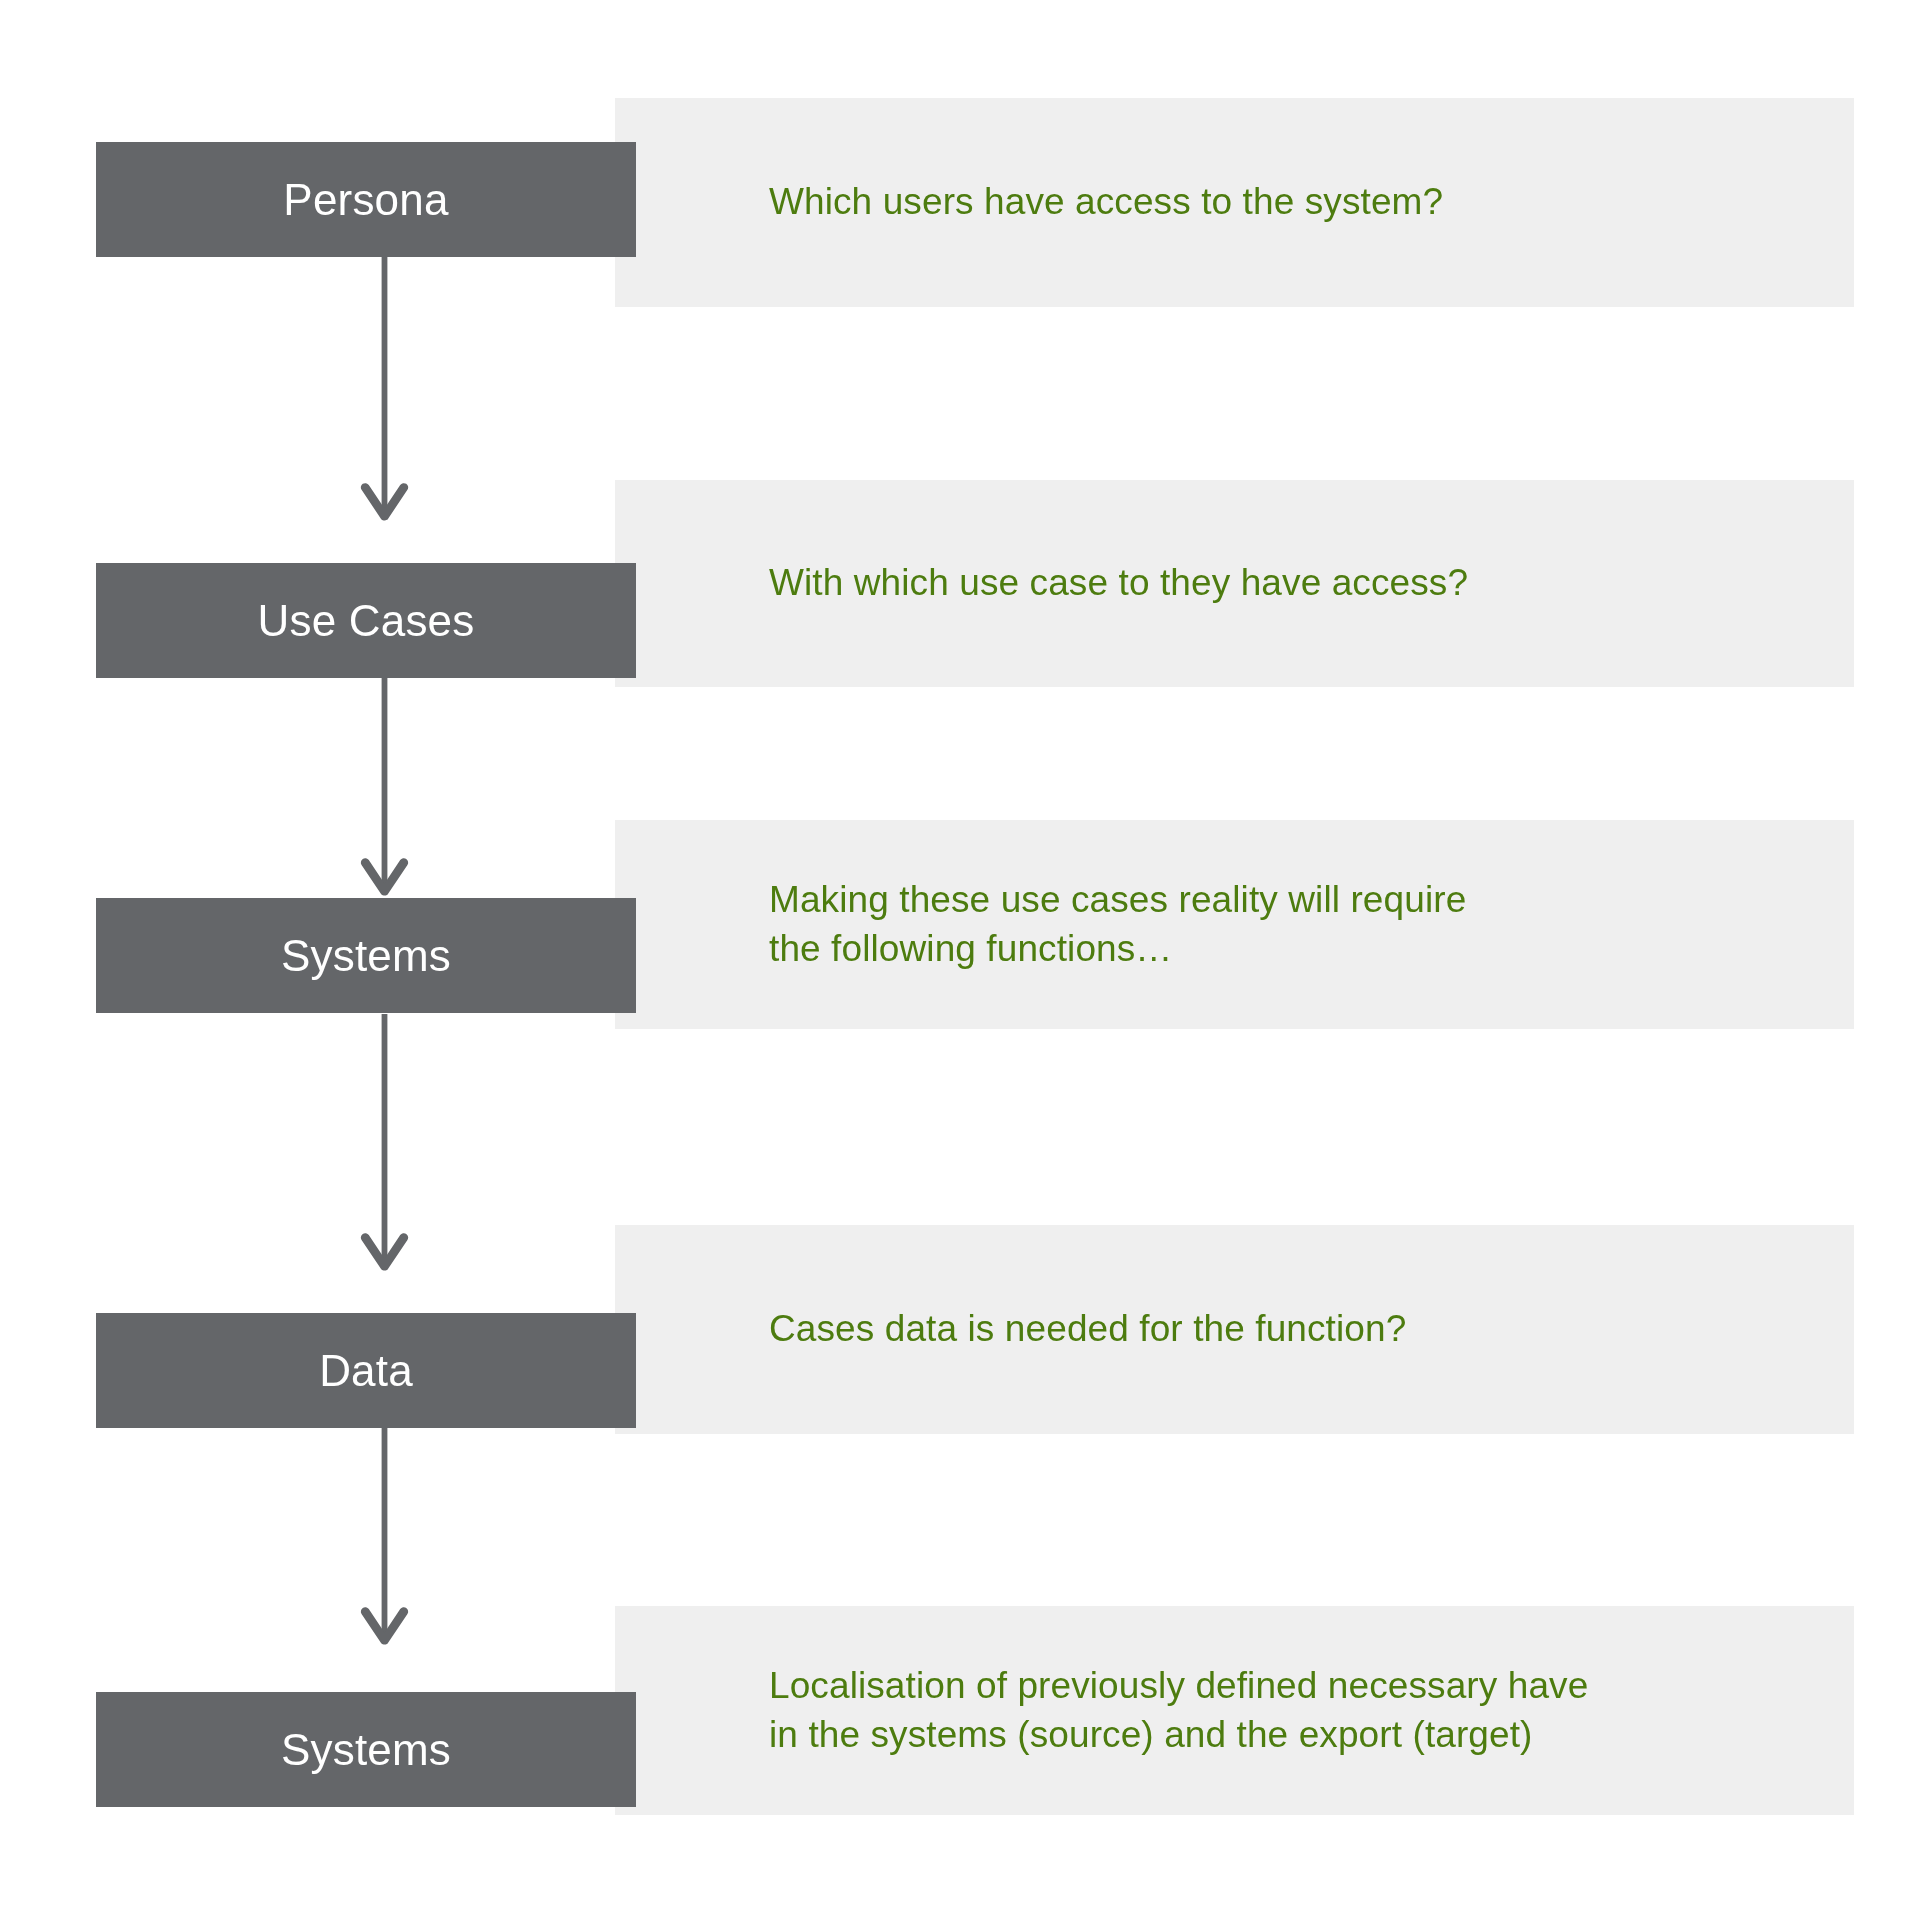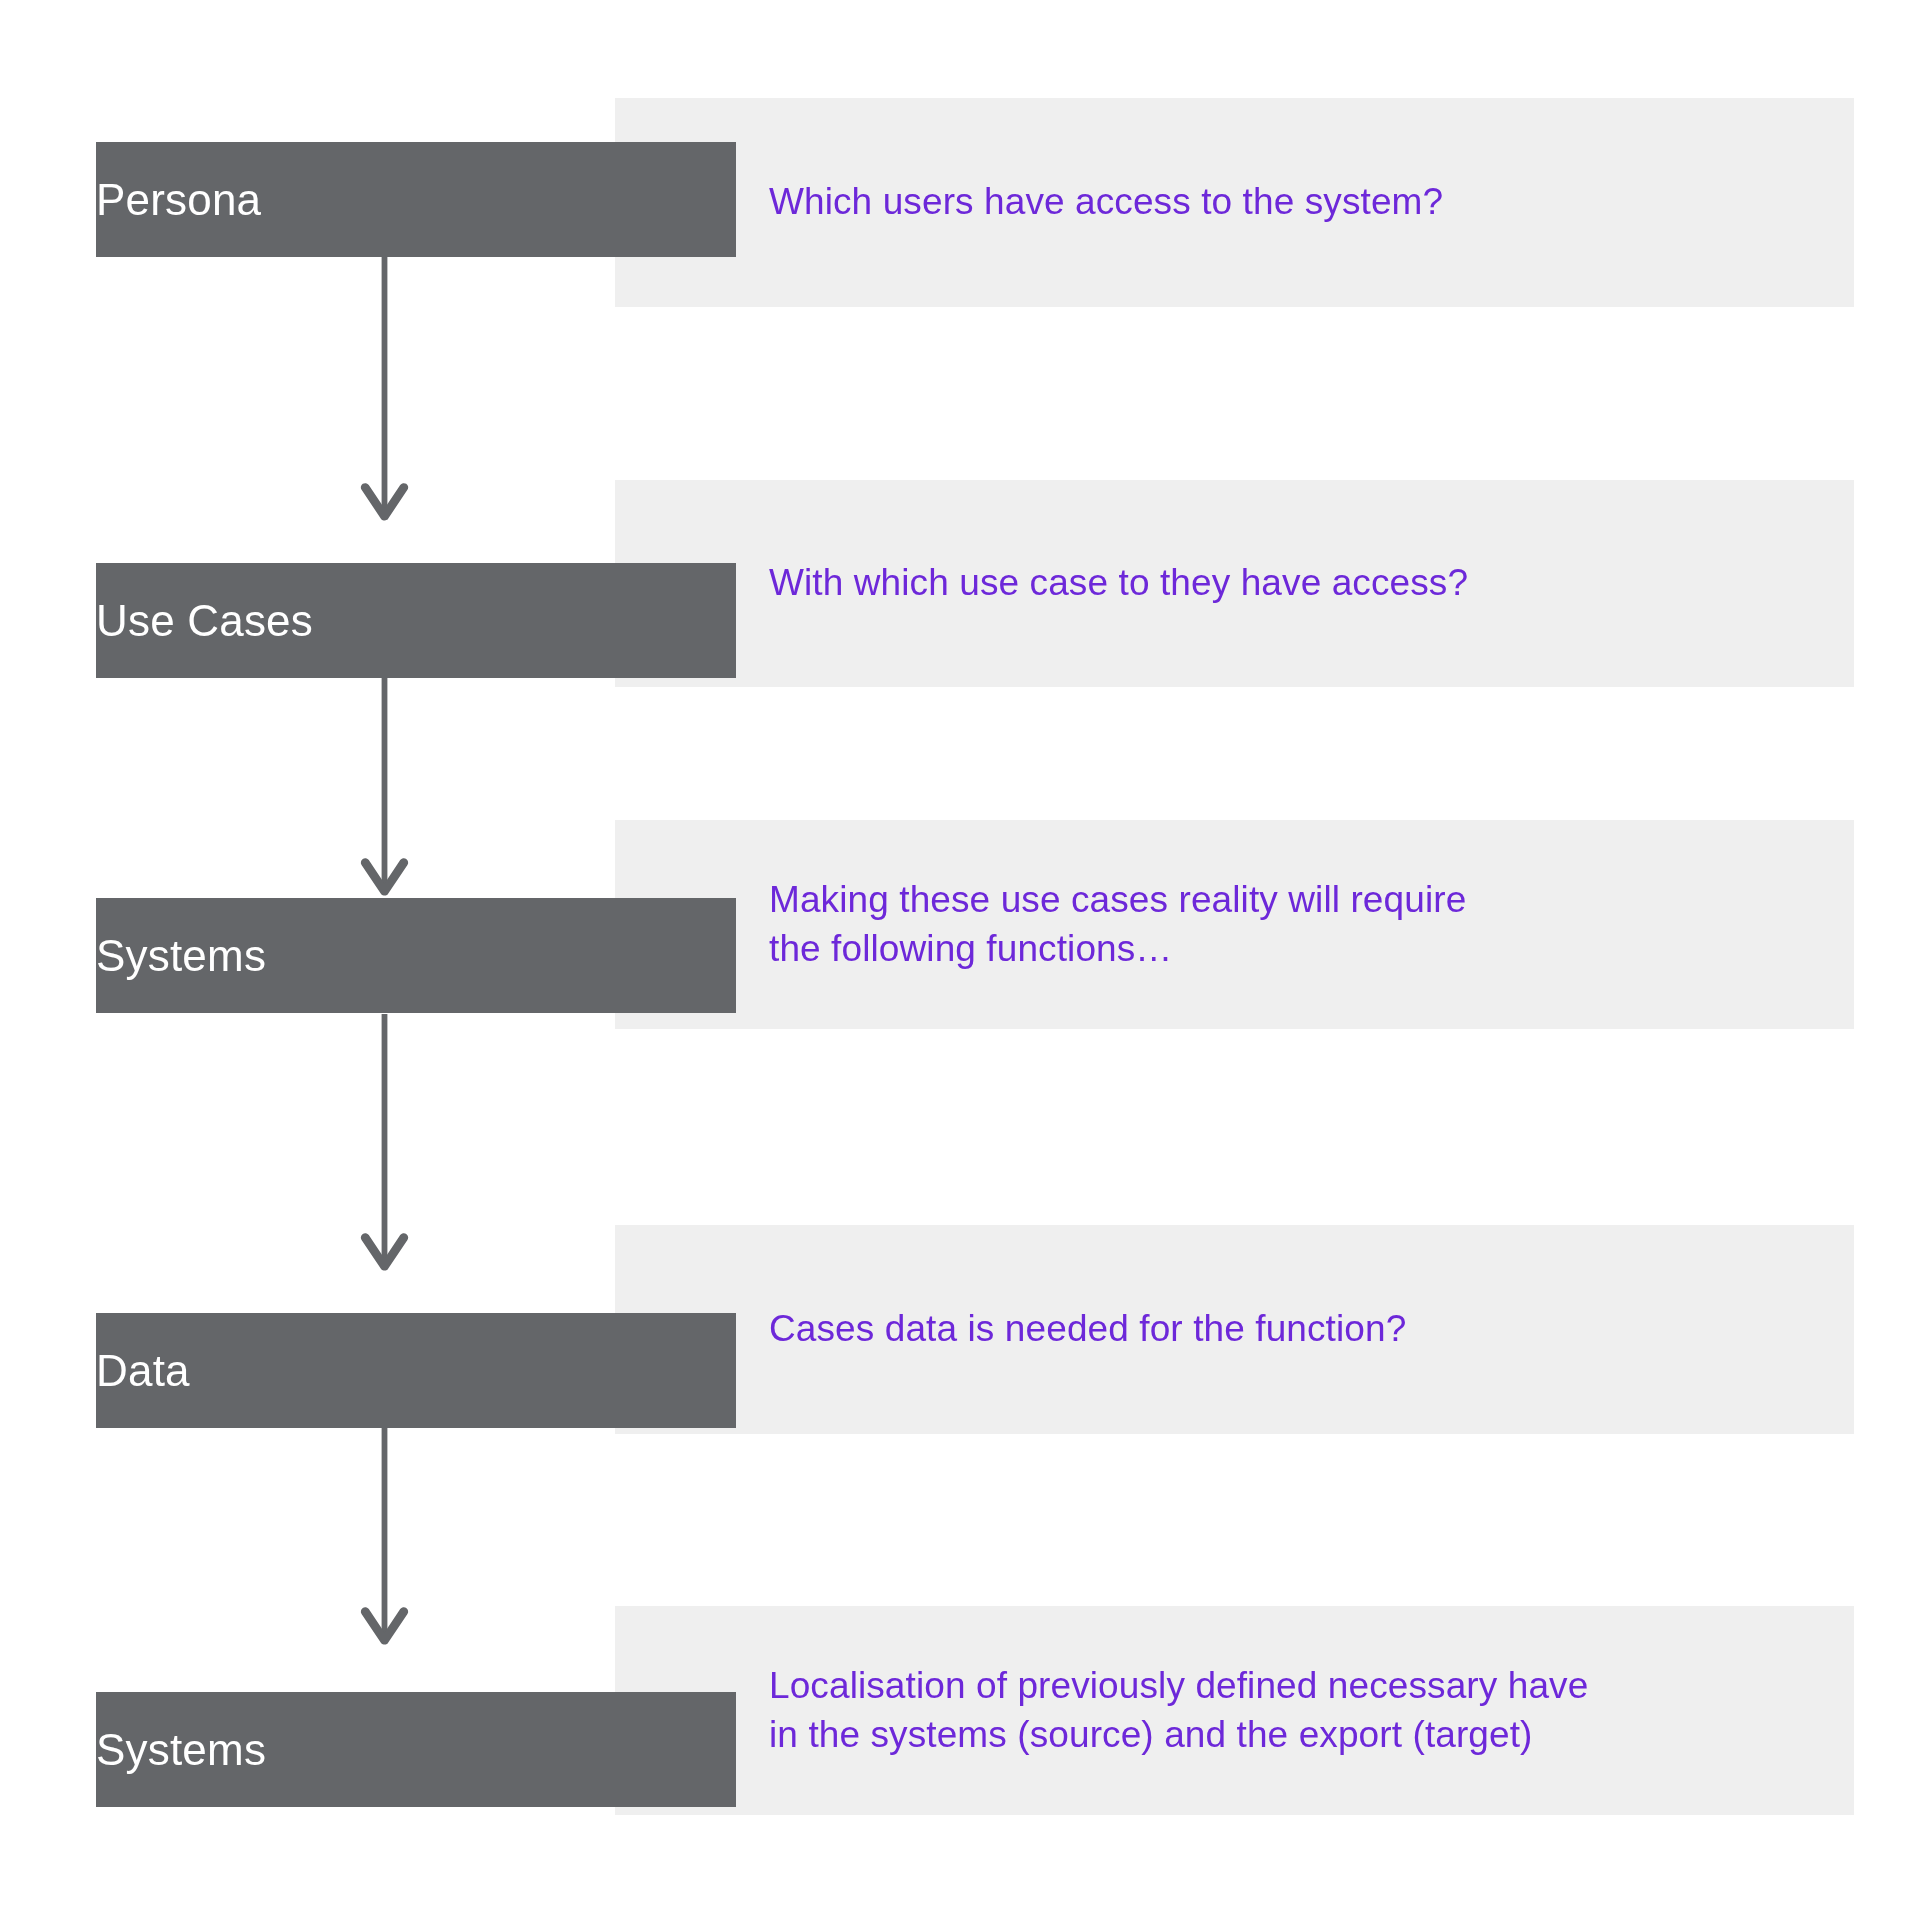--- a/index.html
+++ b/index.html
@@ -26,37 +26,38 @@
     left: 615px;
     width: 1239px;
     background: #efefef;
     display: flex;
     align-items: center;
     box-sizing: border-box;
     padding-left: 154px;
     padding-right: 38px;
   }
   .panel-text {
-    color: #6d28d9;
+    color: #4d7c0f;
     font-size: 37px;
     line-height: 1.30;
     font-weight: 400;
     letter-spacing: 0.1px;
     white-space: pre-line;
   }
 
   
   .stage-box {
     position: absolute;
     left: 96px;
-    width: 640px;
+    width: 540px;
     height: 115px;
     background: #646669;
     display: flex;
     align-items: center;
+    justify-content: center;
   }
   .stage-label {
     color: #ffffff;
     font-size: 44px;
     font-weight: 400;
     letter-spacing: 0.2px;
     line-height: 1;
   }
 
   

